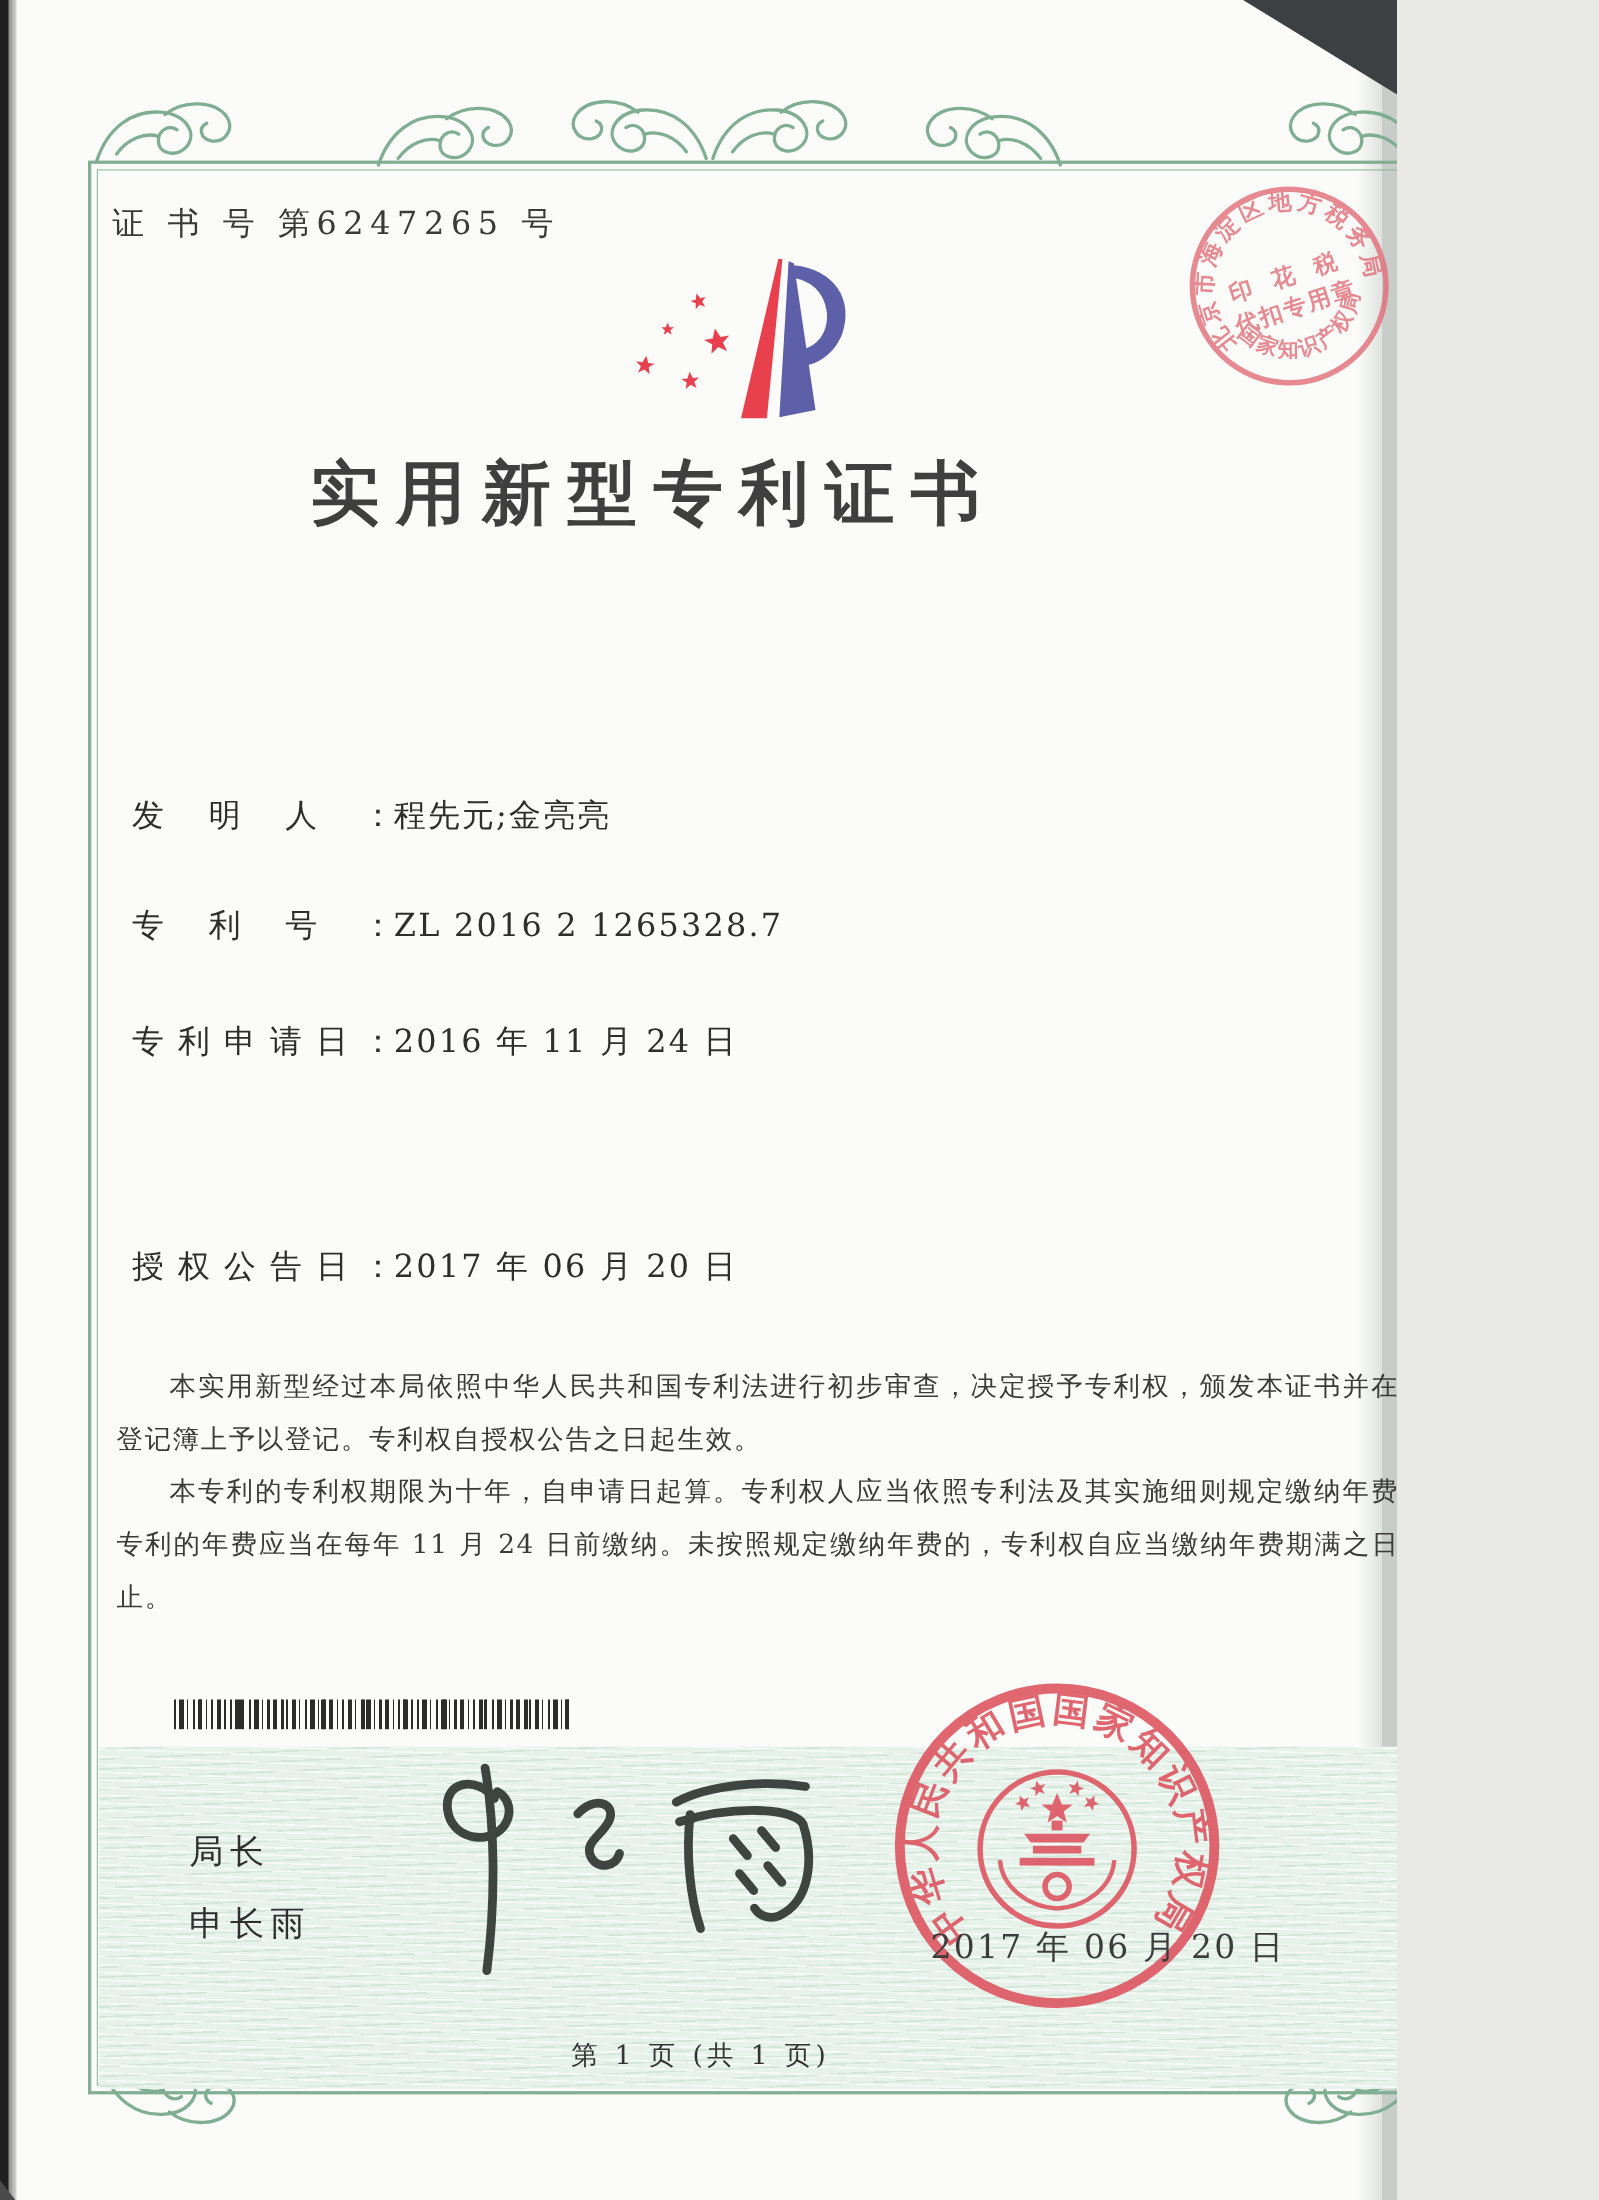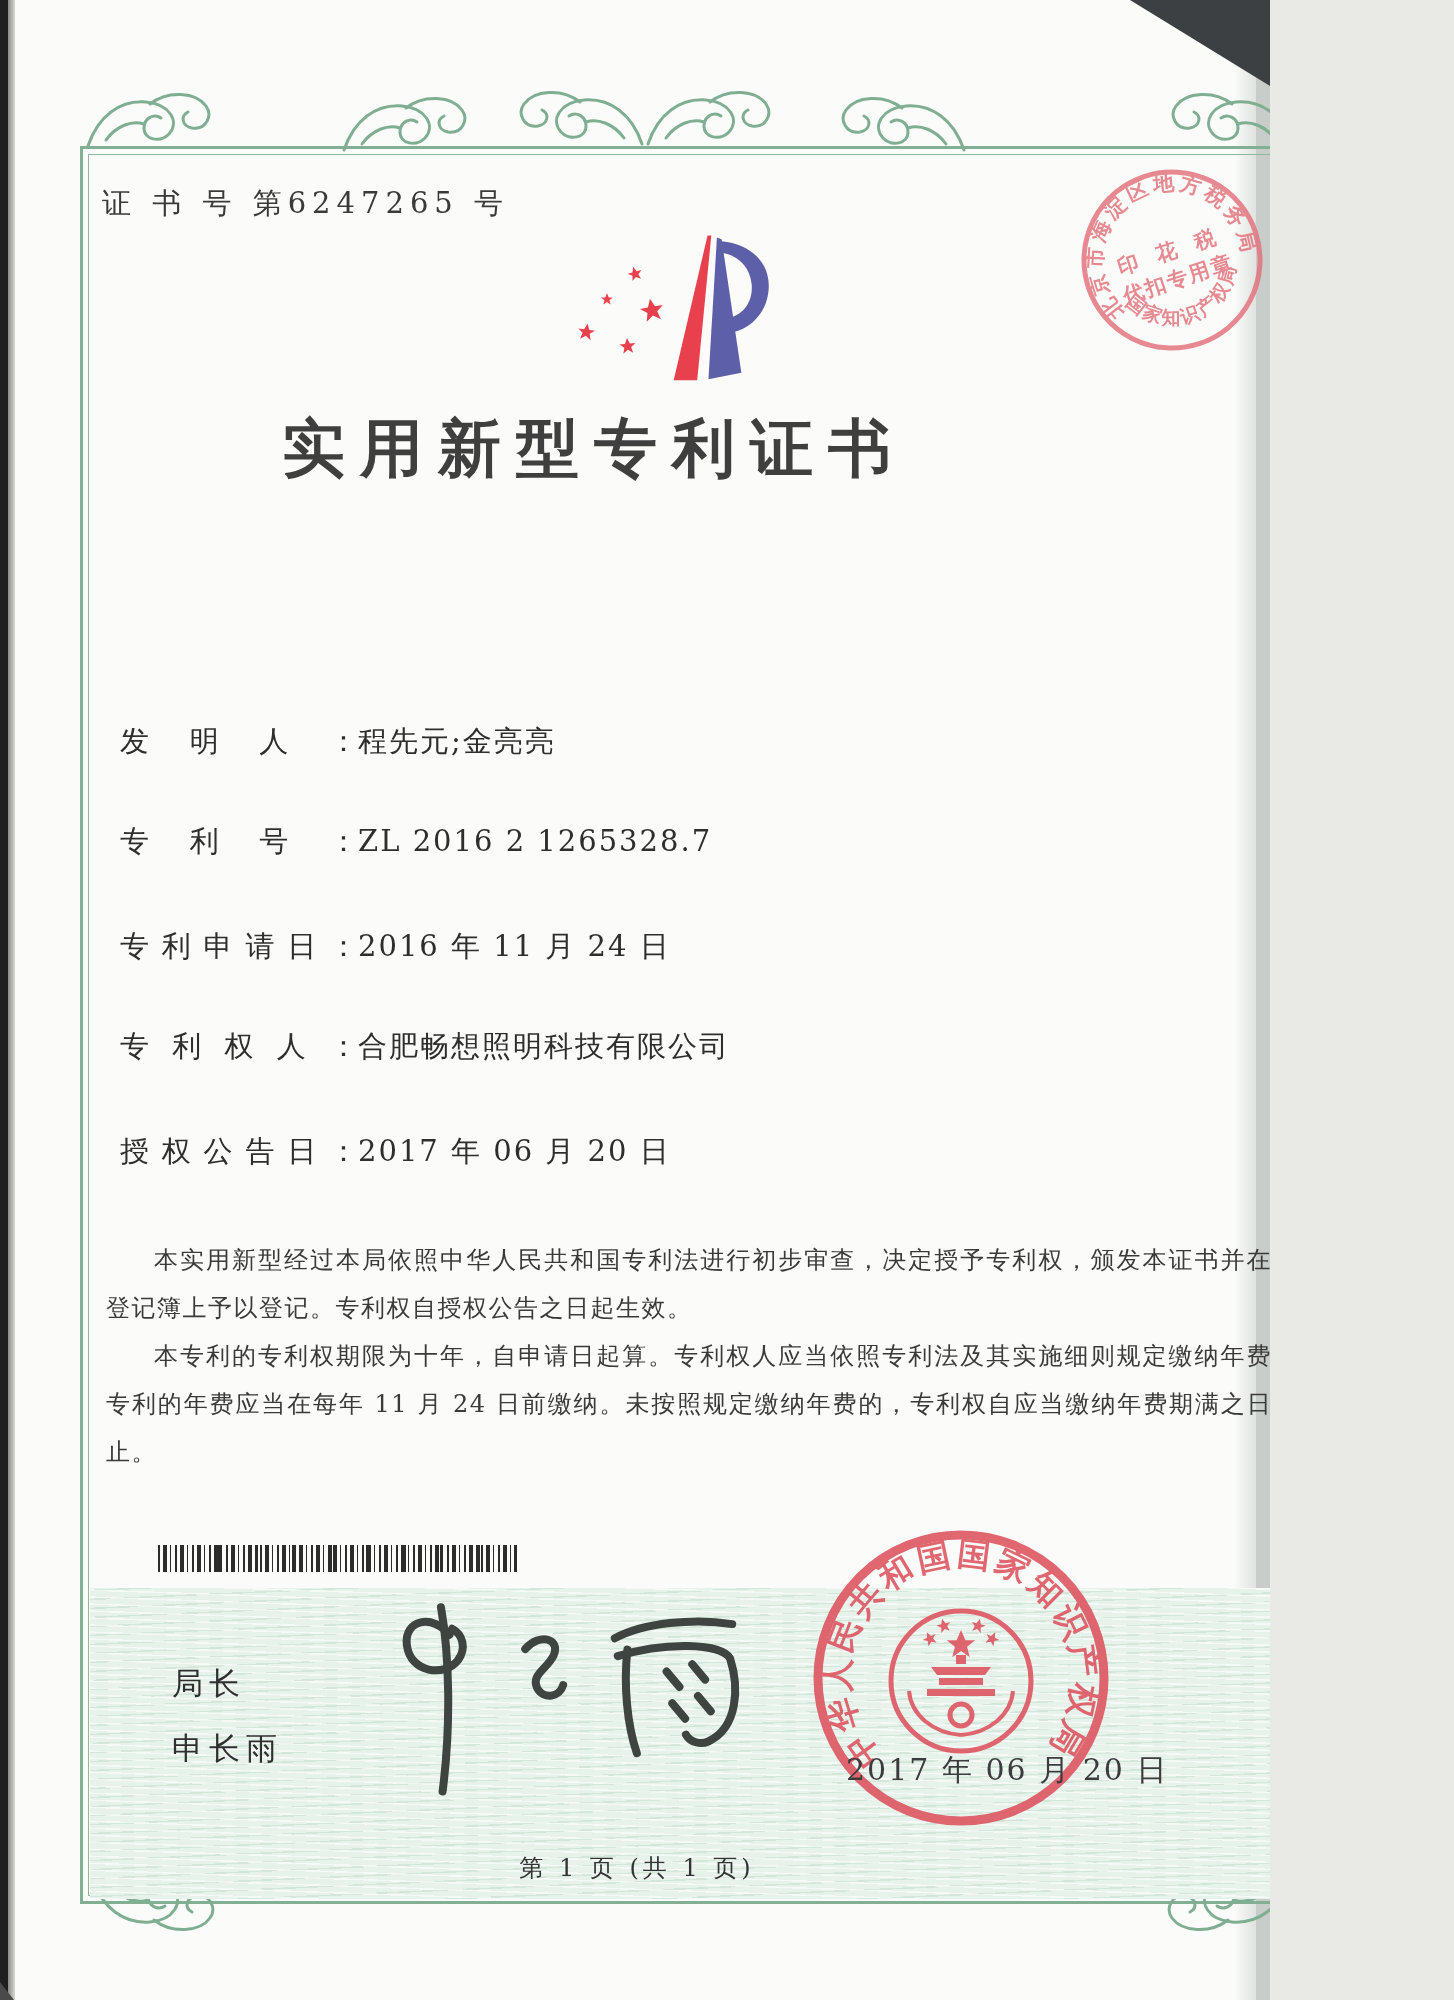--- a/index.html
+++ b/index.html
@@ -155,23 +155,20 @@
 
   
   <div class="field" style="top:722px" data-name="field-inventor">
     <span class="flabel" data-name="field-label">发明人：</span><span class="fvalue" data-name="field-value">程先元;金亮亮</span>
   </div>
   <div class="field" style="top:822px" data-name="field-patent-number">
     <span class="flabel" data-name="field-label">专利号：</span><span class="fvalue" data-name="field-value">ZL 2016 2 1265328.7</span>
   </div>
   <div class="field" style="top:927px" data-name="field-filing-date">
     <span class="flabel" data-name="field-label">专利申请日：</span><span class="fvalue" data-name="field-value">2016 年 11 月 24 日</span>
-  </div>
-  <div class="field" style="top:1027px" data-name="field-patentee">
-    <span class="flabel" data-name="field-label">专利权人：</span><span class="fvalue" data-name="field-value">合肥畅想照明科技有限公司</span>
   </div>
   <div class="field" style="top:1132px" data-name="field-grant-date">
     <span class="flabel" data-name="field-label">授权公告日：</span><span class="fvalue" data-name="field-value">2017 年 06 月 20 日</span>
   </div>
 
   
   <div class="body-text" data-name="legal-text-block">
     <p data-name="legal-paragraph-1">本实用新型经过本局依照中华人民共和国专利法进行初步审查，决定授予专利权，颁发本证书并在专利登记簿上予以登记。专利权自授权公告之日起生效。</p>
     <p data-name="legal-paragraph-2">本专利的专利权期限为十年，自申请日起算。专利权人应当依照专利法及其实施细则规定缴纳年费。本专利的年费应当在每年 11 月 24 日前缴纳。未按照规定缴纳年费的，专利权自应当缴纳年费期满之日起终止。</p>
   </div>

